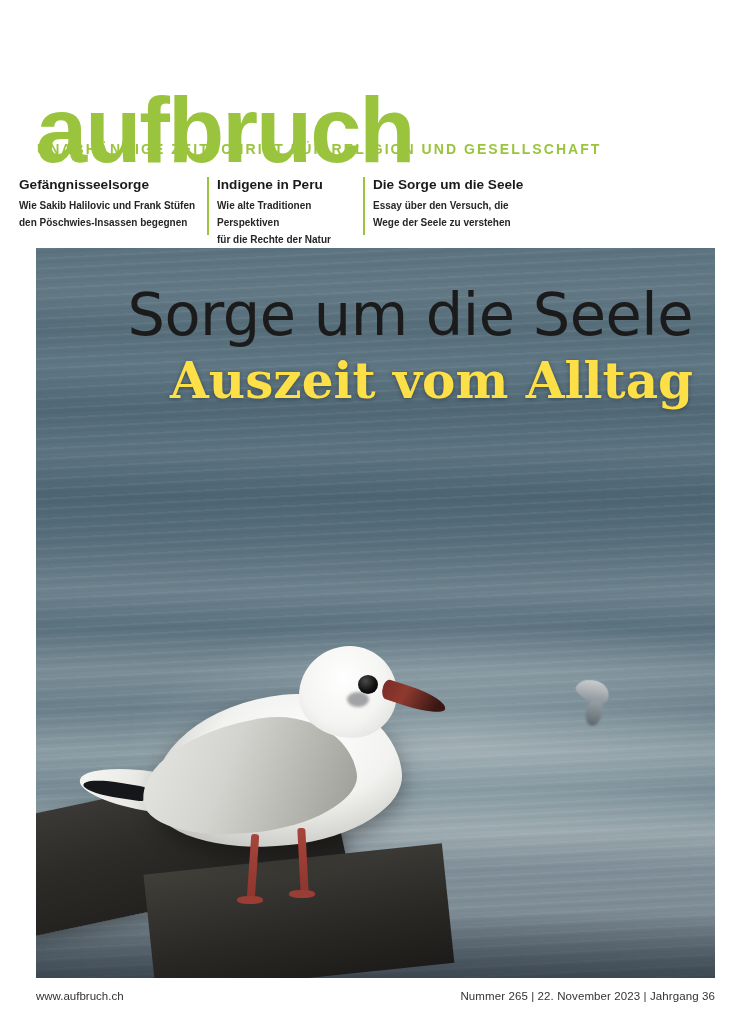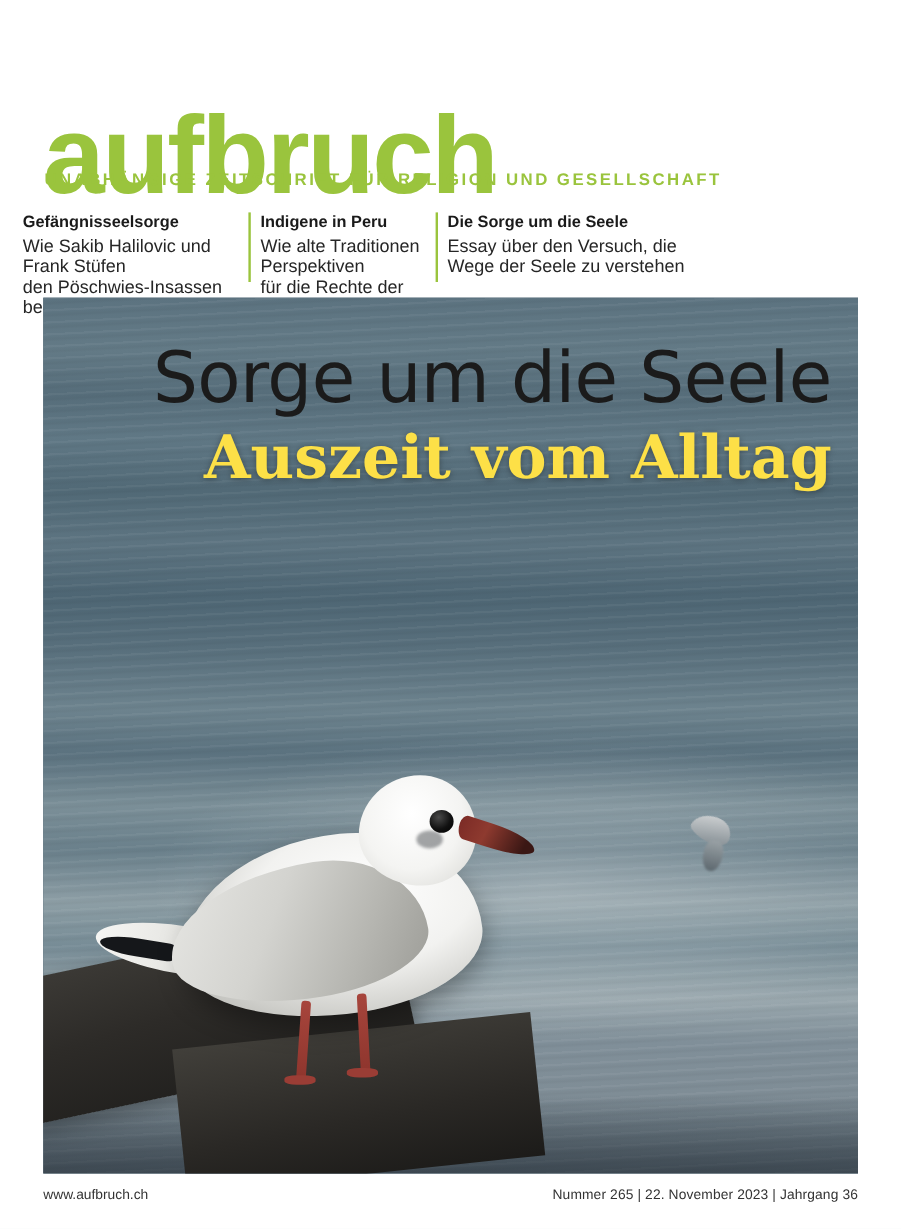--- a/index.html
+++ b/index.html
@@ -79,22 +79,22 @@
   .teaser-title {
     font-family: "Liberation Sans", sans-serif;
     font-weight: 700;
     font-size: 13.6px;
     line-height: 17px;
     color: #1a1a1a;
     margin-bottom: 4px;
   }
   .teaser-text {
     font-family: "Liberation Sans", sans-serif;
-    font-weight: 400;
-    font-size: 15px;
+    font-weight: 700;
+    font-size: 10px;
     line-height: 17px;
     color: #262626;
   }
   .teaser-text span { display: block; }
 
   
   .photo {
     position: absolute;
     left: 36px;
     top: 248px;

